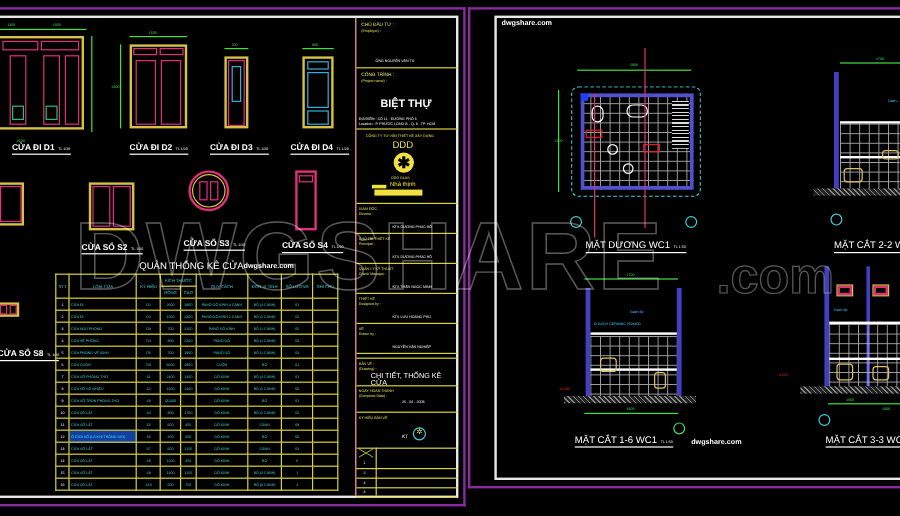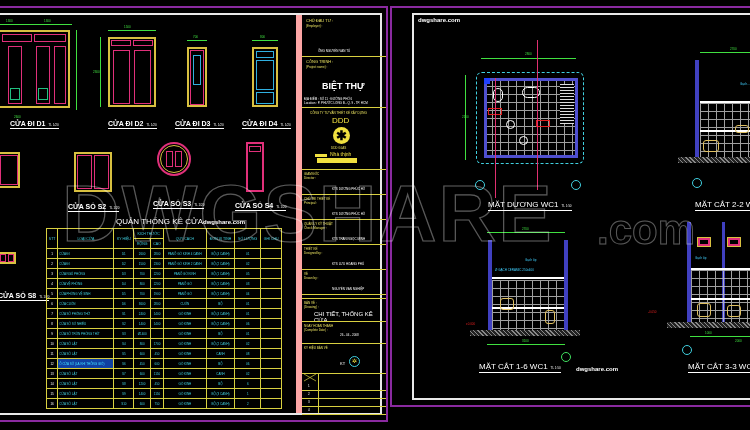--- a/index.html
+++ b/index.html
@@ -1,21 +1,21 @@
 <!DOCTYPE html>
 <html><head>
 <meta charset="utf-8">
 <style>
   html,body{margin:0;padding:0;background:#000;}
   body{width:750px;height:430px;position:relative;overflow:hidden;font-family:"Liberation Sans",sans-serif;}
   .abs{position:absolute;}
   .purple-h{position:absolute;height:2px;background:#8a2aa0;}
   .purple-v{position:absolute;width:2px;background:#8a2aa0;}
   .frame{position:absolute;border:2px solid #e8e8e8;box-sizing:border-box;}
-  .title-strip{position:absolute;border-left:6px solid #fca5a5;}
+  .title-strip{position:absolute;border-left:1px solid #fca5a5;}
   .tb-sep{position:absolute;left:0;right:0;height:1px;background:#d8d040;}
   .tb-text{position:absolute;font-size:4px;color:#e8e060;white-space:nowrap;}
   .tb-small{position:absolute;font-size:3px;color:#e8e060;white-space:nowrap;}
   .tb-big{position:absolute;font-size:9px;color:#fff;font-weight:bold;white-space:nowrap;}
   .label{position:absolute;color:#fff;font-weight:bold;font-size:7px;white-space:nowrap;border-bottom:1px solid #fff;padding-bottom:1px;}
   .label .sc{font-size:3px;font-weight:normal;margin-left:3px;}
   .door{position:absolute;border:2px solid #d8c040;box-sizing:border-box;}
   .panel{position:absolute;border:1.5px solid #e0307a;box-sizing:border-box;}
   .cyan-panel{position:absolute;border:1.5px solid #30b0e0;box-sizing:border-box;}
   .dim-line{position:absolute;background:#40e040;}

